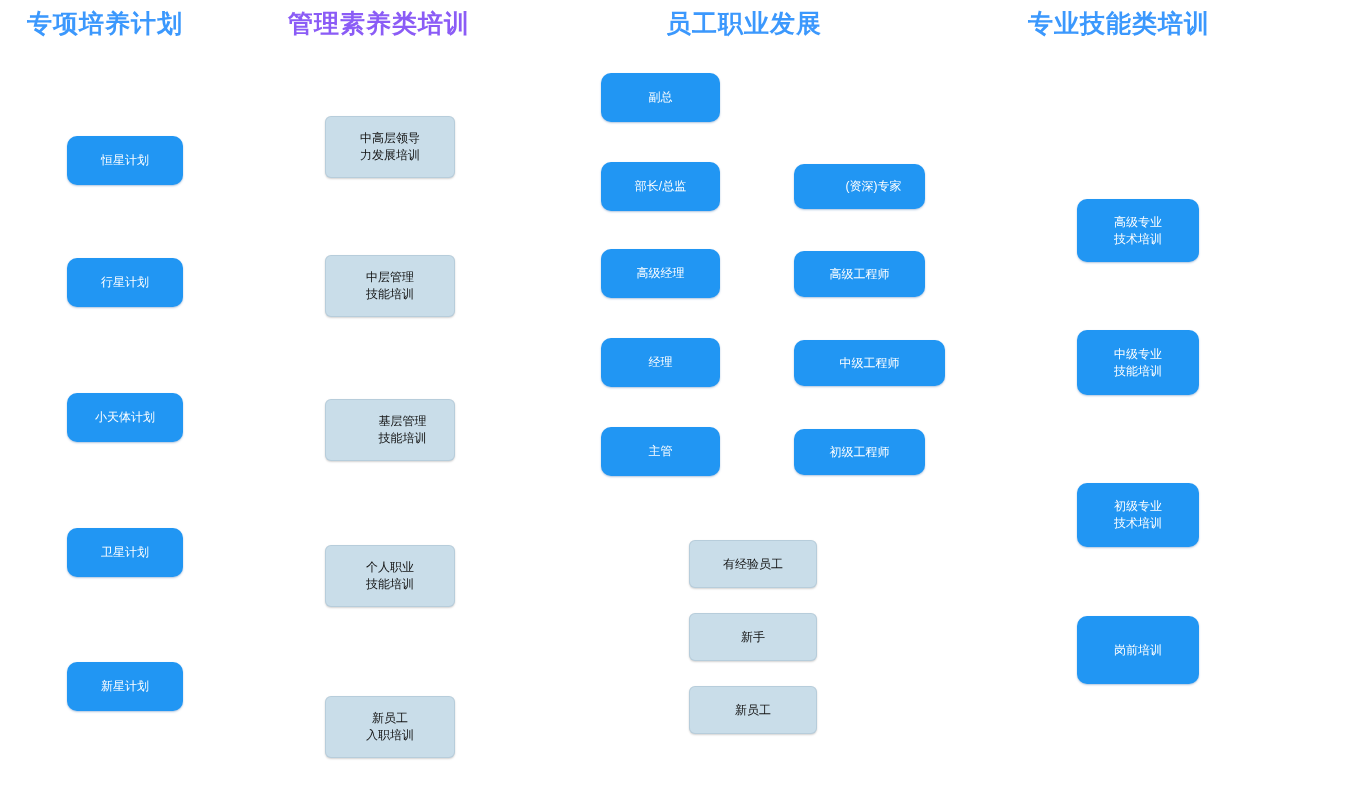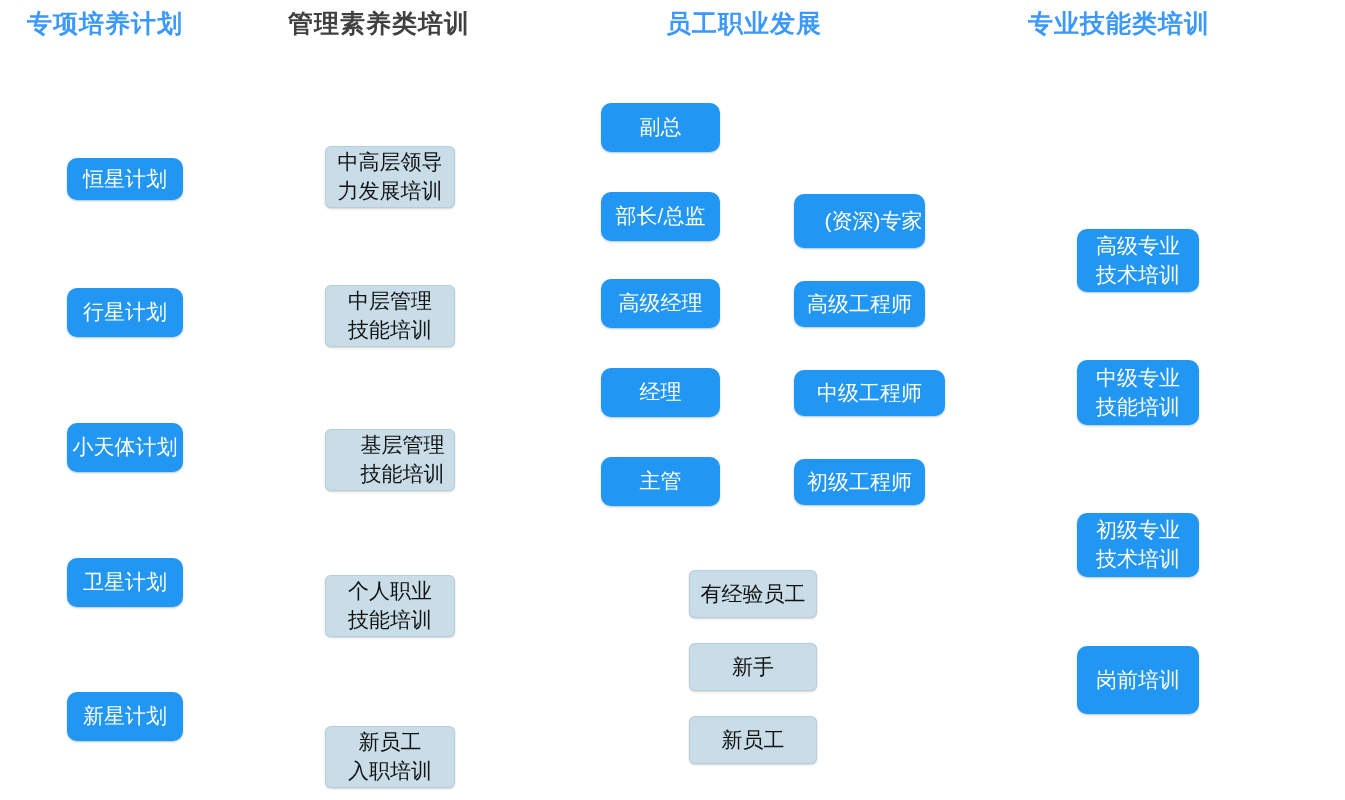--- a/index.html
+++ b/index.html
@@ -18,32 +18,31 @@
   .hdr {
     position: absolute;
     text-align: left;
     font-size: 25px;
     font-weight: 700;
     letter-spacing: 1px;
     white-space: nowrap;
     line-height: 30px;
   }
   .hdr.blue  { color: #3b98fd; }
-  .hdr.black { color: #404040; }
+  .hdr.black { color: #8b5cf6; }
   .box {
     position: absolute;
     display: flex;
     align-items: center;
     justify-content: center;
     text-align: center;
     white-space: pre-line;
-    font-size: 21px;
+    font-size: 12px;
     line-height: 1.38;
     box-sizing: border-box;
-    margin-top: 30px;
   }
   .bb {
     background: #2196f3;
     color: #ffffff;
     border-radius: 10px;
     box-shadow: 0 1px 2px rgba(30, 90, 160, 0.35);
   }
   .gb {
     background: #c9dde9;
     color: #121212;
@@ -55,21 +54,21 @@
 </head>
 <body>
 
 <div id="canvas">
 
   <div class="hdr blue" style="left:27px;  top:8px; width:200px;">专项培养计划</div>
   <div class="hdr black" style="left:288px; top:8px; width:200px;">管理素养类培训</div>
   <div class="hdr blue" style="left:666px; top:8px; width:200px;">员工职业发展</div>
   <div class="hdr blue" style="left:1028px;top:8px; width:200px;">专业技能类培训</div>
 
-  <div class="box bb" style="left:67px; top:128px; width:116px; height:42px;">恒星计划</div>
+  <div class="box bb" style="left:67px; top:136px; width:116px; height:49px;">恒星计划</div>
   <div class="box bb" style="left:67px; top:258px; width:116px; height:49px;">行星计划</div>
   <div class="box bb" style="left:67px; top:393px; width:116px; height:49px;">小天体计划</div>
   <div class="box bb" style="left:67px; top:528px; width:116px; height:49px;">卫星计划</div>
   <div class="box bb" style="left:67px; top:662px; width:116px; height:49px;">新星计划</div>
 
   <div class="box gb" style="left:325px; top:116px; width:130px; height:62px;">中高层领导
 力发展培训</div>
   <div class="box gb" style="left:325px; top:255px; width:130px; height:62px;">中层管理
 技能培训</div>
   <div class="box gb" style="left:325px; top:399px; width:130px; height:62px;padding-left:25px;">基层管理
@@ -78,21 +77,21 @@
 技能培训</div>
   <div class="box gb" style="left:325px; top:696px; width:130px; height:62px;">新员工
 入职培训</div>
 
   <div class="box bb" style="left:601px; top:73px;  width:119px; height:49px;">副总</div>
   <div class="box bb" style="left:601px; top:162px; width:119px; height:49px;">部长/总监</div>
   <div class="box bb" style="left:601px; top:249px; width:119px; height:49px;">高级经理</div>
   <div class="box bb" style="left:601px; top:338px; width:119px; height:49px;">经理</div>
   <div class="box bb" style="left:601px; top:427px; width:119px; height:49px;">主管</div>
 
-  <div class="box bb" style="left:794px; top:164px; width:131px; height:54px;padding-left:28px;">(资深)专家</div>
+  <div class="box bb" style="left:794px; top:164px; width:131px; height:45px;padding-left:28px;">(资深)专家</div>
   <div class="box bb" style="left:794px; top:251px; width:131px; height:46px;">高级工程师</div>
   <div class="box bb" style="left:794px; top:340px; width:151px; height:46px;">中级工程师</div>
   <div class="box bb" style="left:794px; top:429px; width:131px; height:46px;">初级工程师</div>
 
   <div class="box gb" style="left:689px; top:540px; width:128px; height:48px;">有经验员工</div>
   <div class="box gb" style="left:689px; top:613px; width:128px; height:48px;">新手</div>
   <div class="box gb" style="left:689px; top:686px; width:128px; height:48px;">新员工</div>
 
   <div class="box bb" style="left:1077px; top:199px; width:122px; height:63px;">高级专业
 技术培训</div>

